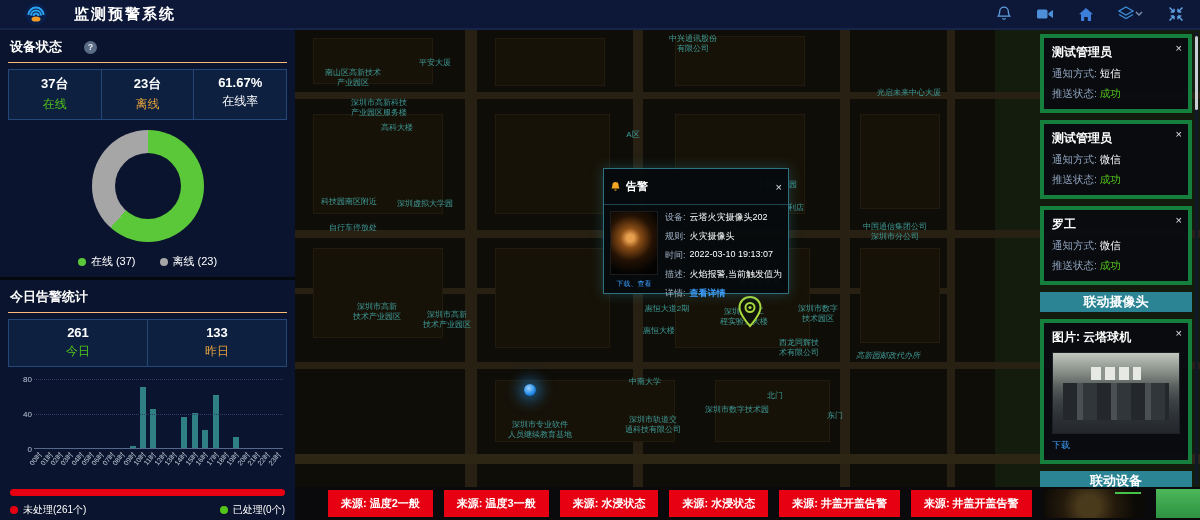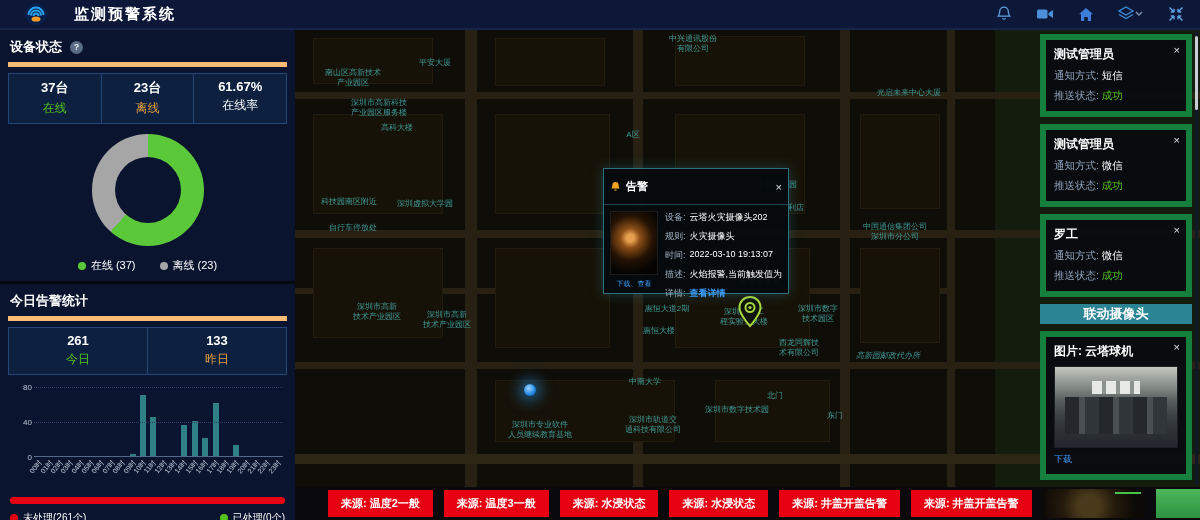--- a/index.html
+++ b/index.html
@@ -16,22 +16,22 @@
     border-bottom:2px solid #16244a;display:flex;align-items:center;z-index:40}
   .logo{margin-left:24px;display:flex;align-items:center}
   .app-title{margin-left:26px;font-size:15px;font-weight:bold;letter-spacing:2px}
   .top-icons{margin-left:auto;margin-right:16px;display:flex;gap:24px;align-items:center}
   .ticon{display:flex;align-items:center;cursor:pointer}
 
   
   .left-col{position:absolute;left:0;top:30px;width:295px;height:490px;background:#0a142e;
     display:flex;flex-direction:column;z-index:30}
   .panel{border-bottom:3px solid #04080f;padding:6px 8px 8px}
-  .panel-title{font-size:13px;font-weight:bold;padding:2px 2px 6px;border-bottom:5px solid #fdba74;
-    display:flex;align-items:center;gap:8px}
+  .panel-title{font-size:13px;font-weight:bold;padding:2px 2px 6px;border-bottom:1px solid #fdba74;
+    display:flex;align-items:center;gap:22px}
   .help-dot{width:13px;height:13px;border-radius:50%;background:#5a6b85;color:#e8eef5;
     font-size:9px;line-height:13px;text-align:center;font-weight:bold;cursor:pointer}
   .stat-row{display:flex;border:1px solid #24477a;background:#0d2040;margin-top:6px}
   .stat-cell{flex:1;text-align:center;padding:5px 0 6px;border-left:1px solid #24477a}
   .stat-cell:first-child{border-left:none}
   .stat-value{font-size:13px;font-weight:bold}
   .stat-label{font-size:12px;margin-top:3px}
   .c-green{color:var(--green)} .c-orange{color:var(--orange)} .c-white{color:#fff}
 
   .donut-wrap{display:flex;justify-content:center;margin-top:10px}
@@ -85,21 +85,21 @@
   .popup-links{font-size:7px;color:var(--link-blue);margin-top:4px;text-align:center;cursor:pointer;white-space:nowrap}
   .popup-fields{flex:1;padding-left:7px;overflow:hidden}
   .pfield{display:flex;gap:4px;font-size:9px;margin-bottom:6px;white-space:nowrap}
   .pfield .lab{color:#9fb0c4;flex:none}
   .pfield .val{color:#fff;overflow:hidden}
   .link{color:var(--link-blue);font-weight:bold;cursor:pointer}
 
   
   .right-col{position:absolute;left:1040px;top:30px;width:158px;height:457px;z-index:20;
     display:flex;flex-direction:column;gap:7px;padding:4px 6px 0 0}
-  .ncard{background:rgba(9,11,15,.94);border:6px solid #15803d;padding:6px 8px 8px;position:relative}
+  .ncard{background:rgba(9,11,15,.94);border:4px solid #15803d;padding:6px 8px 8px;position:relative}
   .ncard-title{font-size:12px;font-weight:bold;padding-right:12px}
   .card-close{position:absolute;top:4px;right:6px;font-size:11px;color:#dfe3ea;cursor:pointer}
   .nrow{font-size:10.5px;margin-top:6px}
   .nrow .lab{color:#8fa3bd}
   .section-head{background:var(--teal-header);text-align:center;font-size:13px;font-weight:bold;
     height:20px;line-height:20px;cursor:pointer}
   .camera-img{height:82px;margin-top:6px;border:1px solid #1c1f26;
     background:
       linear-gradient(180deg, #c2c6bd 0%, #9aa09a 16%, #7d837e 28%, #585e5c 42%, #3c4144 60%, #2e3236 78%, #23262a 100%);
     position:relative;overflow:hidden}

